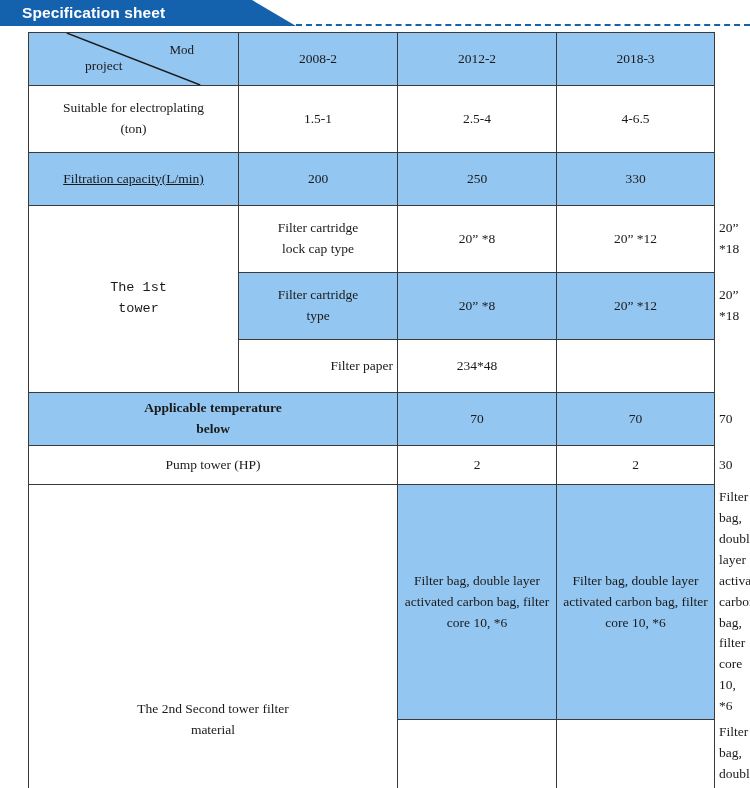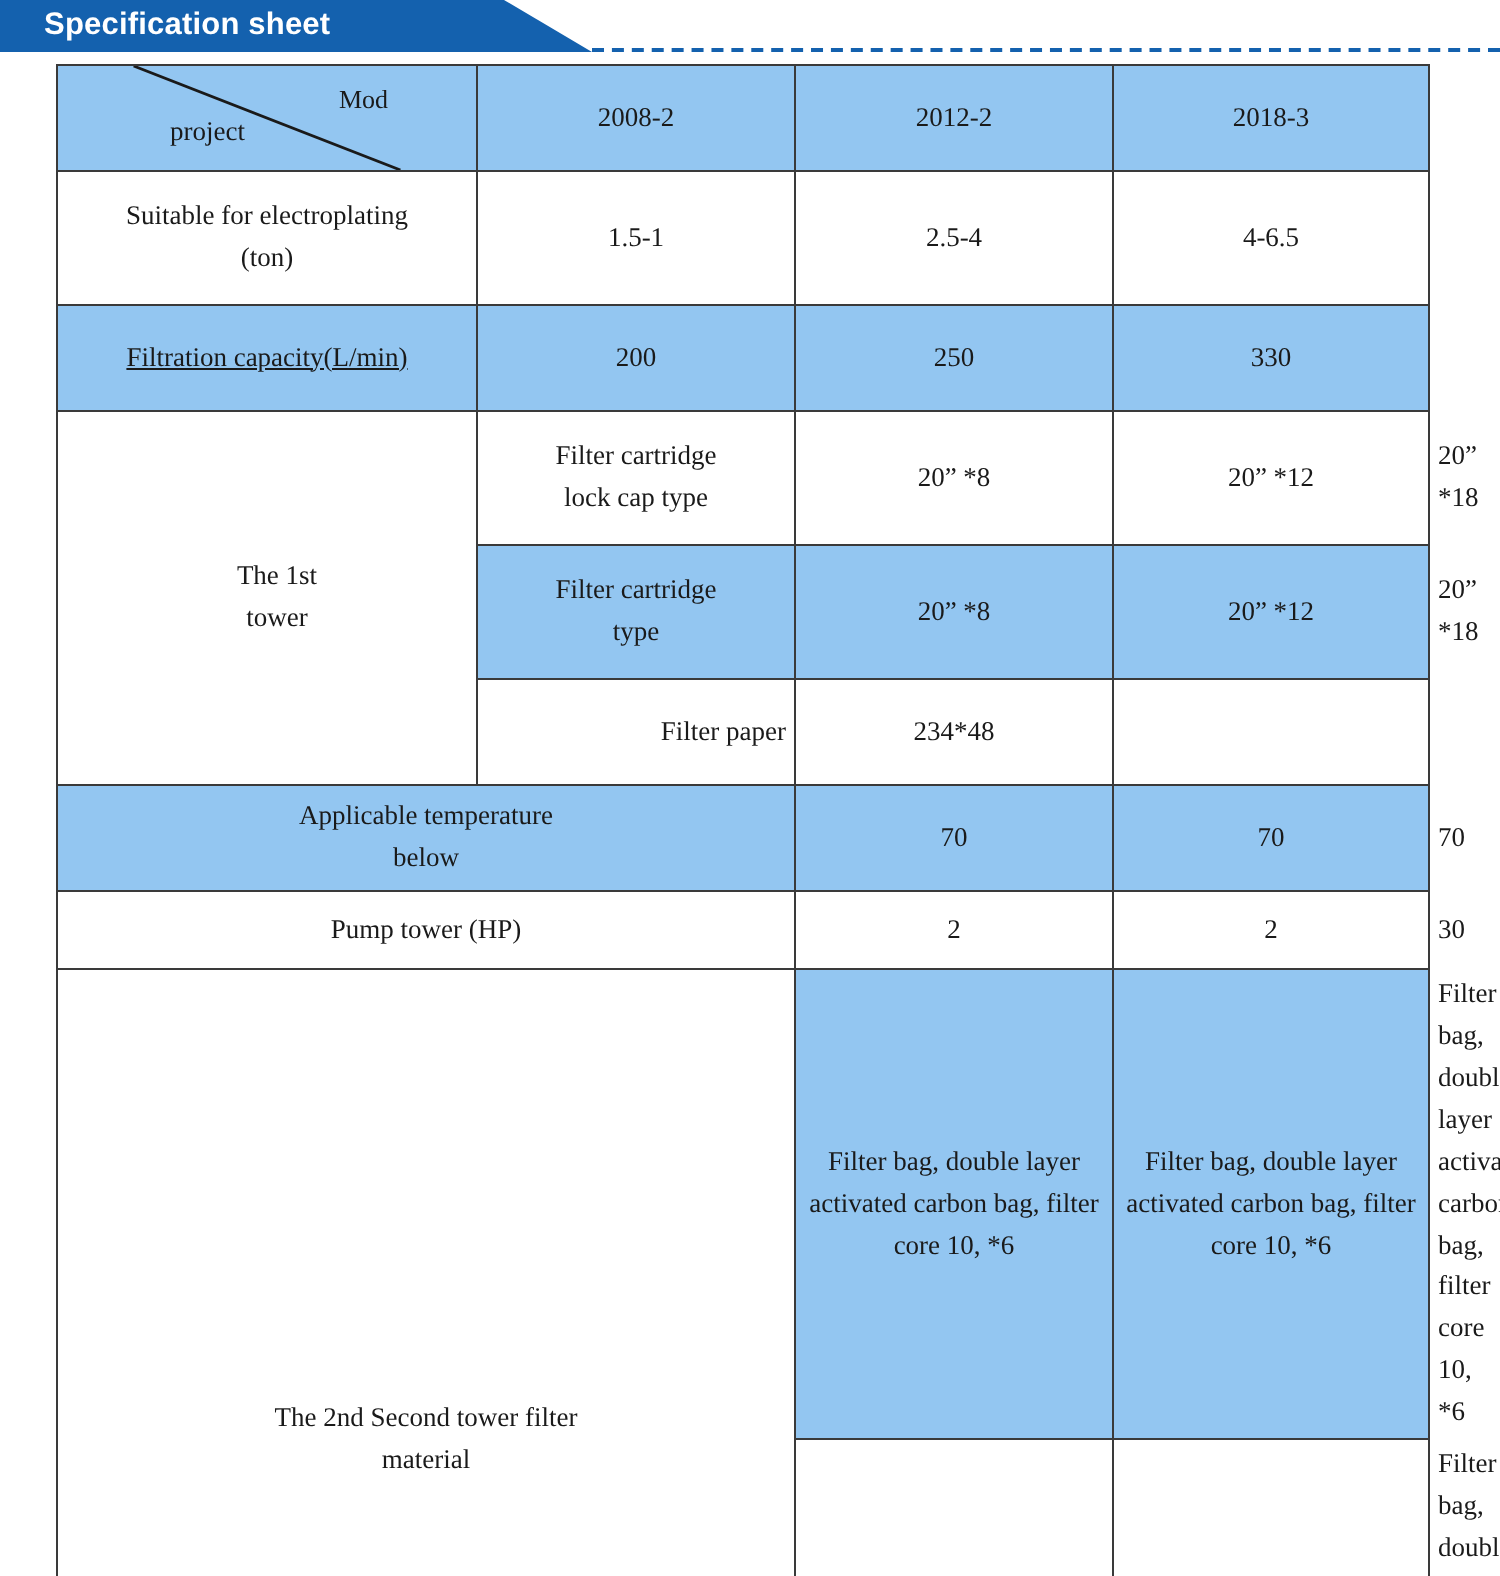--- a/index.html
+++ b/index.html
@@ -96,20 +96,21 @@
     left: 20px;
     bottom: 8px;
     font-size: 13.5px;
     margin-left: 36px;
   }
 
   
   .tower-label {
     text-align: left;
     padding-left: 14px !important;
+    font-family: Liberation Mono, monospace;
   }
   .small-text { font-size: 11.5px; line-height: 1.95; }
 </style>
 </head>
 <body>
 
 <div class="banner-wrap">
   <div class="banner-shape"></div>
   <div class="banner-title">Specification sheet</div>
   <div class="banner-dash"></div>
@@ -160,21 +161,21 @@
         <td class="blue">20” *12</td>
         <td class="blue">20” *18</td>
       </tr>
       <tr>
         <td style="height: 48px;width:114px;text-align:right;"><span>Filter paper</span></td>
         <td>234*48</td>
         <td></td>
         <td></td>
       </tr>
       <tr>
-        <td class="blue" colspan="2" style="height: 48px;"><span>Applicable temperature</span><br><span>below</span></td>
+        <td class="blue" colspan="2" style="height: 48px; font-weight: bold;"><span>Applicable temperature</span><br><span>below</span></td>
         <td class="blue">70</td>
         <td class="blue">70</td>
         <td class="blue">70</td>
       </tr>
       <tr>
         <td colspan="2" style="height: 34px;"><span>Pump tower (HP)</span></td>
         <td>2</td>
         <td>2</td>
         <td>30</td>
       </tr>

